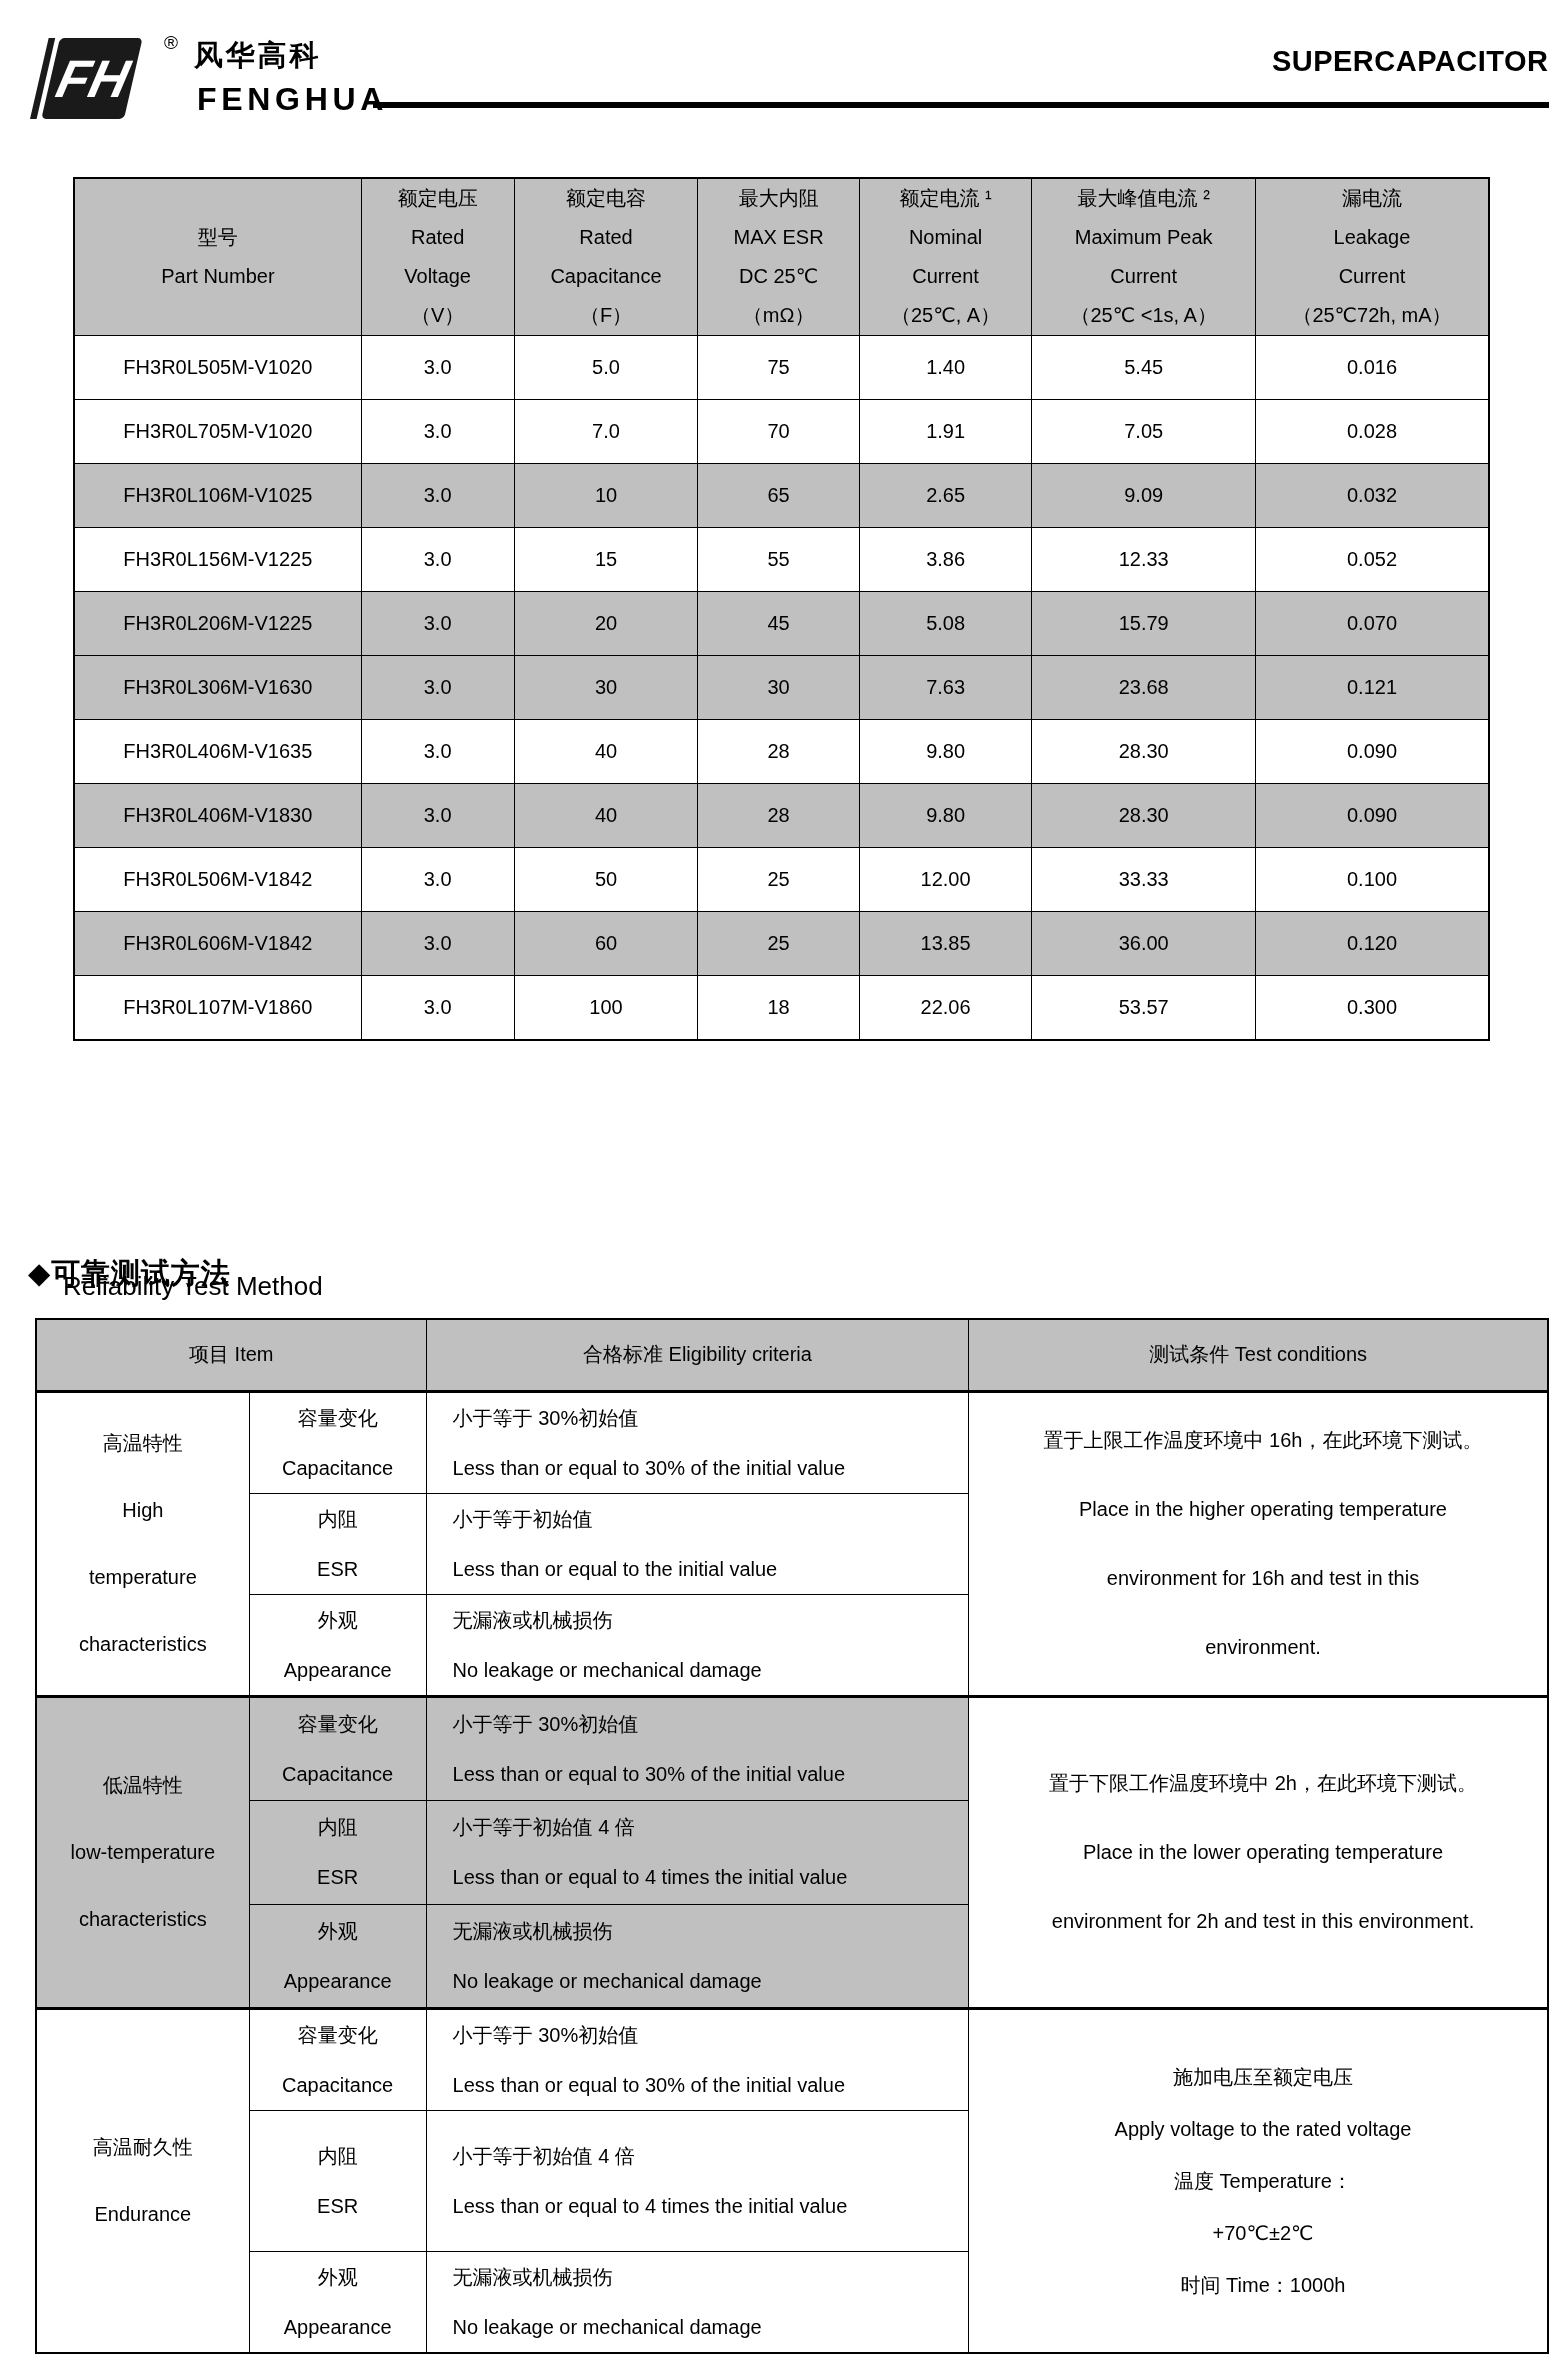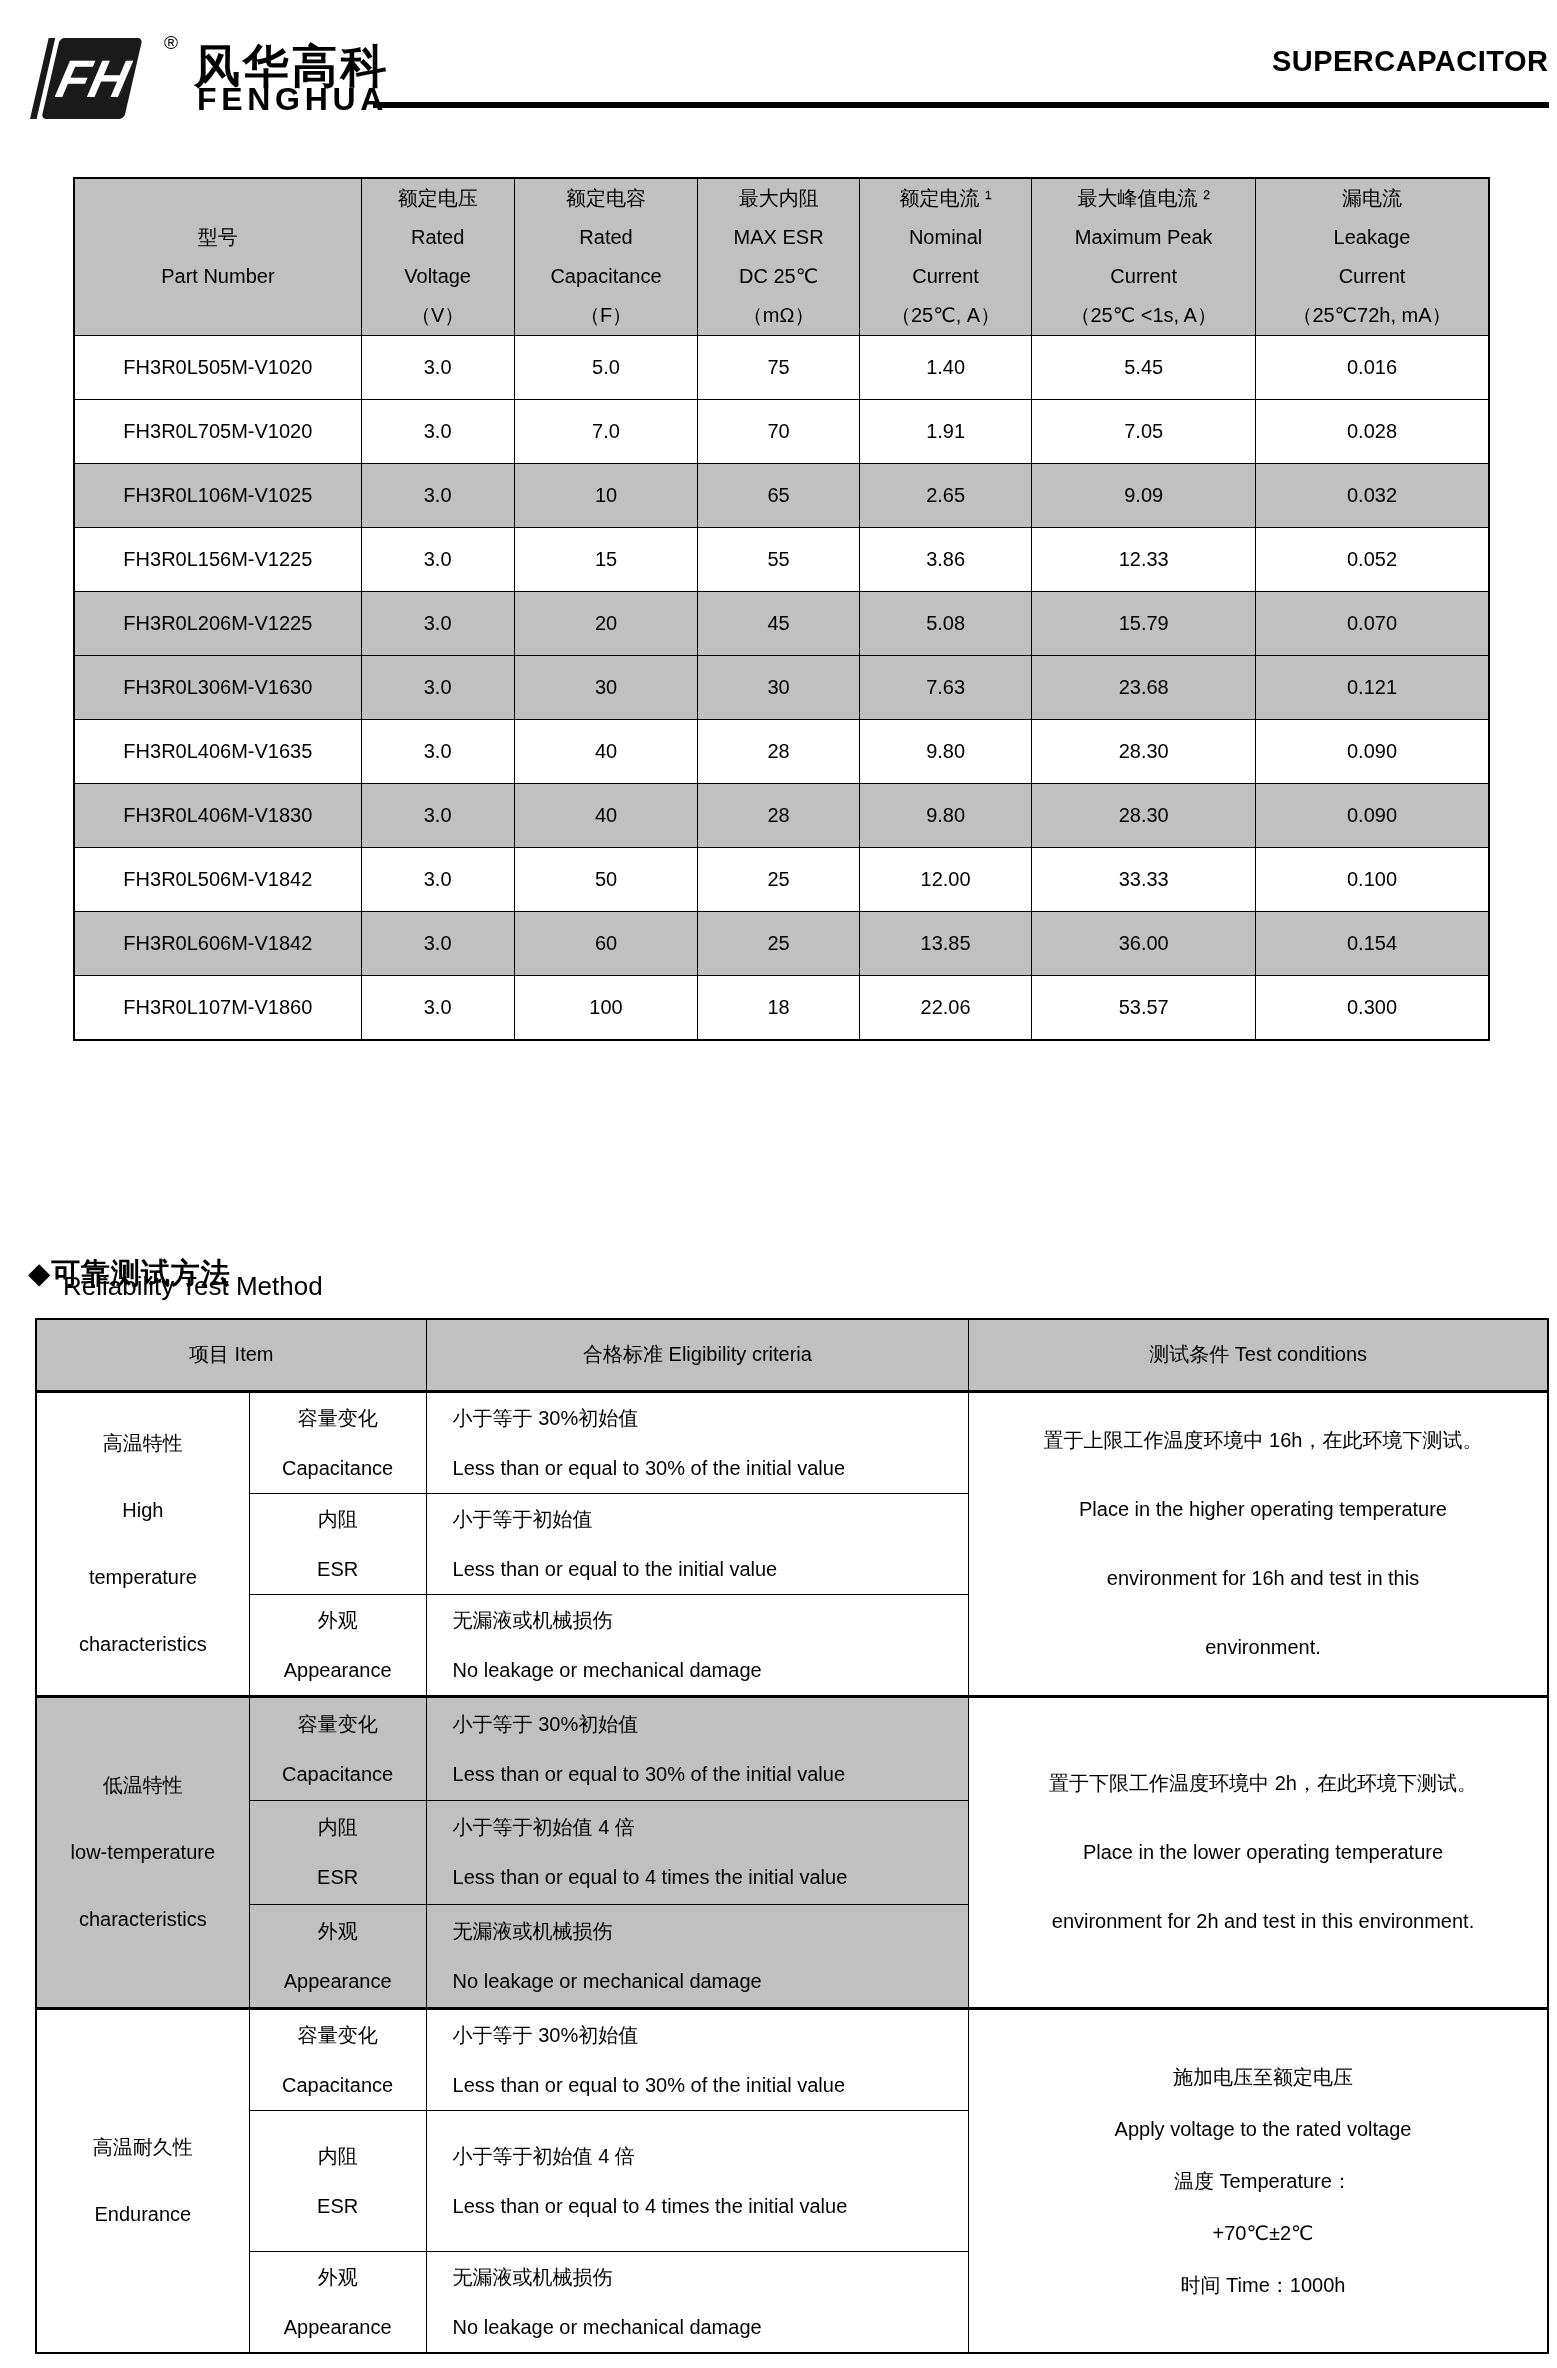--- a/index.html
+++ b/index.html
@@ -7,21 +7,21 @@
   body { background:#fff; }
   .page {
     position:relative; width:1557px; height:2368px; background:#fff;
     font-family:"Liberation Sans","DejaVu Sans",sans-serif; color:var(--ink);
     overflow:hidden;
   }
   
   .logo-block { position:absolute; left:28px; top:34px; width:339px; height:87px; }
   .logo-mark { position:absolute; left:0; top:3.8px; width:124px; height:81px; overflow:visible; }
   .reg-mark { position:absolute; left:136px; top:-1.9px; font-size:19px; }
-  .brand-cn { position:absolute; left:166px; top:1.9px; font-size:46px; font-weight:bold; letter-spacing:2.8px; white-space:nowrap; }
+  .brand-cn { position:absolute; left:166px; top:1.9px; font-size:29px; font-weight:bold; letter-spacing:2.8px; white-space:nowrap; }
   .brand-en { position:absolute; left:169px; top:47px; font-size:32px; font-weight:600; letter-spacing:4.7px; white-space:nowrap; }
   .doc-title { position:absolute; right:8.5px; top:45px; font-size:29px; font-weight:bold; letter-spacing:0.5px; }
   .header-rule { position:absolute; left:373px; right:8.5px; top:102px; height:5.6px; background:#000; }
   
   .spec-wrap { position:absolute; left:73px; top:177px; }
   table { border-collapse:collapse; table-layout:fixed; }
   #spec-table { width:1417px; border:2.8px solid #000; }
   #spec-table th, #spec-table td { border:1.9px solid #000; text-align:center; vertical-align:middle; font-size:20px; }
   #spec-table thead th { background:var(--shade); font-weight:normal; height:132px; line-height:1.95; padding:0 3.8px; }
   #spec-table tbody td { height:64px; }
@@ -204,21 +204,21 @@
             <td>33.33</td>
             <td>0.100</td>
           </tr>
           <tr class="shaded">
             <td>FH3R0L606M-V1842</td>
             <td>3.0</td>
             <td>60</td>
             <td>25</td>
             <td>13.85</td>
             <td>36.00</td>
-            <td>0.154</td>
+            <td>0.120</td>
           </tr>
           <tr>
             <td>FH3R0L107M-V1860</td>
             <td>3.0</td>
             <td>100</td>
             <td>18</td>
             <td>22.06</td>
             <td>53.57</td>
             <td>0.300</td>
           </tr>

